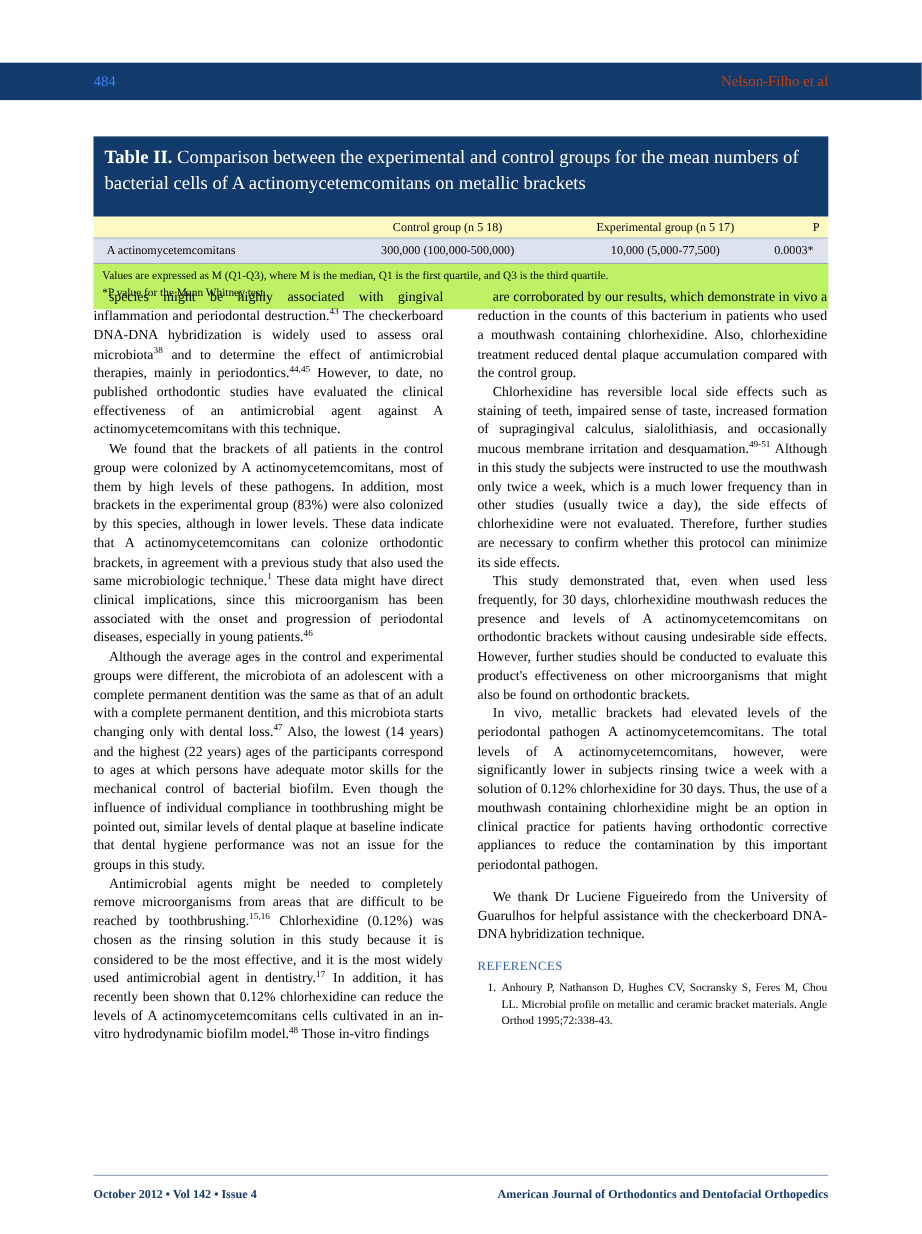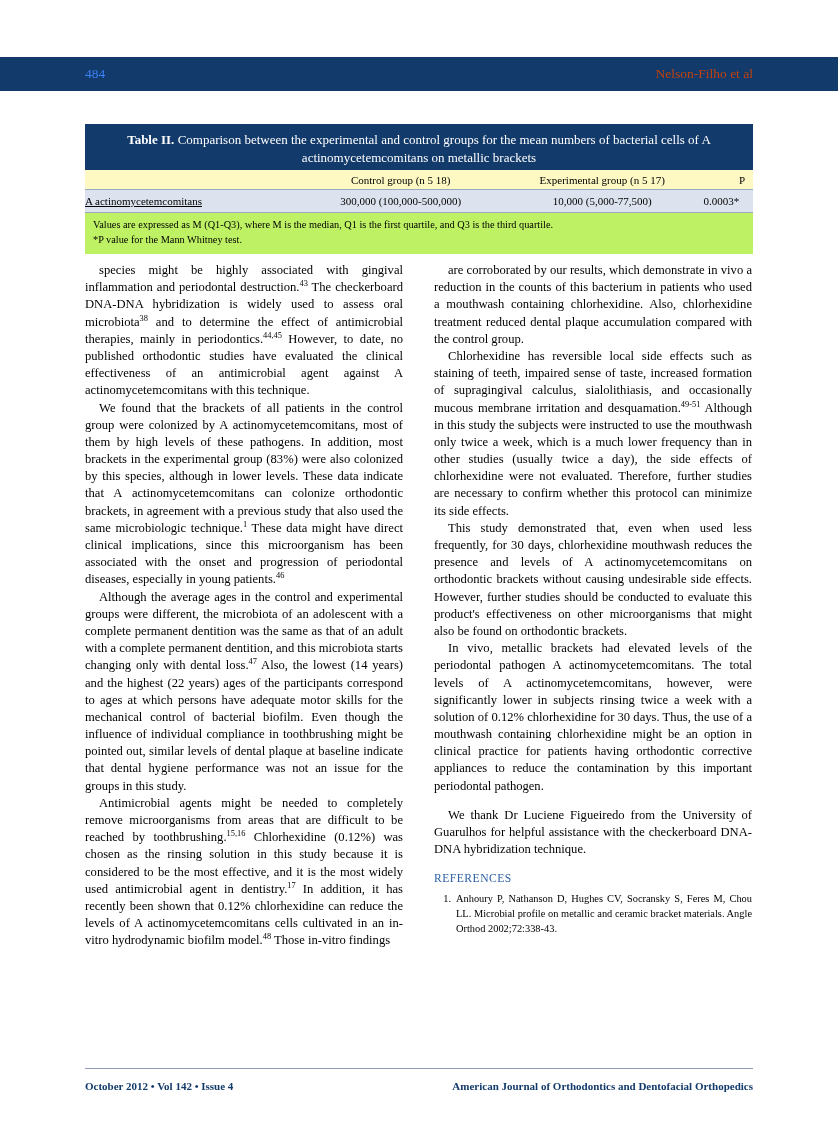--- a/index.html
+++ b/index.html
@@ -46,41 +46,40 @@
   
   .table-wrap {
     position: absolute;
     left: 85px;
     top: 124px;
     width: 668px;
   }
   .table-caption {
     background: #123a6b;
     color: #ffffff;
-    font-size: 13px;
+    font-size: 17px;
     line-height: 1.42;
-    padding: 7px 10px 2px 10px;
-    font-family: "Liberation Serif", serif;
-    text-align: center;
+    padding: 7px 10px 18px 10px;
+    font-family: "Liberation Serif", serif;
   }
   .table-caption b {
     font-weight: bold;
   }
   .table-head-row {
     display: flex;
     background: #fef9c3;
     border-bottom: 1px solid #9aa8bd;
     padding: 4px 0 3px 0;
   }
   .th {
     font-size: 11px;
     font-family: "Liberation Serif", serif;
     text-align: center;
   }
-  .col-0 { width: 212px; padding-left: 0; text-align: left; text-decoration: underline; }
+  .col-0 { width: 212px; padding-left: 12px; text-align: left; }
   .col-1 { width: 215px; }
   .col-2 { width: 193px; }
   .col-3 { width: 48px; text-align: right; padding-right: 8px; }
 
   .table-data-row {
     display: flex;
     background: #dde3ee;
     padding: 5px 0 5px 0;
   }
   .td {
@@ -240,21 +239,21 @@
   <p class="body">Chlorhexidine has reversible local side effects such as staining of teeth, impaired sense of taste, increased formation of supragingival calculus, sialolithiasis, and occasionally mucous membrane irritation and desquamation.<sup>49-51</sup> Although in this study the subjects were instructed to use the mouthwash only twice a week, which is a much lower frequency than in other studies (usually twice a day), the side effects of chlorhexidine were not evaluated. Therefore, further studies are necessary to confirm whether this protocol can minimize its side effects.</p>
   <p class="body">This study demonstrated that, even when used less frequently, for 30 days, chlorhexidine mouthwash reduces the presence and levels of A actinomycetemcomitans on orthodontic brackets without causing undesirable side effects. However, further studies should be conducted to evaluate this product's effectiveness on other microorganisms that might also be found on orthodontic brackets.</p>
 
   <p class="body">In vivo, metallic brackets had elevated levels of the periodontal pathogen A actinomycetemcomitans. The total levels of A actinomycetemcomitans, however, were significantly lower in subjects rinsing twice a week with a solution of 0.12% chlorhexidine for 30 days. Thus, the use of a mouthwash containing chlorhexidine might be an option in clinical practice for patients having orthodontic corrective appliances to reduce the contamination by this important periodontal pathogen.</p>
   <p class="body" style="margin-top:12px;">We thank Dr Luciene Figueiredo from the University of Guarulhos for helpful assistance with the checkerboard DNA-DNA hybridization technique.</p>
 
   <div class="section-head">REFERENCES</div>
   <ul class="ref-list">
     <li class="ref-item">
       <span class="ref-num">1.</span>
-      <span class="ref-text">Anhoury P, Nathanson D, Hughes CV, Socransky S, Feres M, Chou LL. Microbial profile on metallic and ceramic bracket materials. Angle Orthod 2002;72:338-43.</span>
+      <span class="ref-text">Anhoury P, Nathanson D, Hughes CV, Socransky S, Feres M, Chou LL. Microbial profile on metallic and ceramic bracket materials. Angle Orthod 1995;72:338-43.</span>
     </li>
   </ul>
 </div>
 
 <div class="footer-rule"></div>
 <div class="footer-left">October 2012 • Vol 142 • Issue 4</div>
 <div class="footer-right">American Journal of Orthodontics and Dentofacial Orthopedics</div>
 
 <div class="page-edge-bottom"></div>
 

